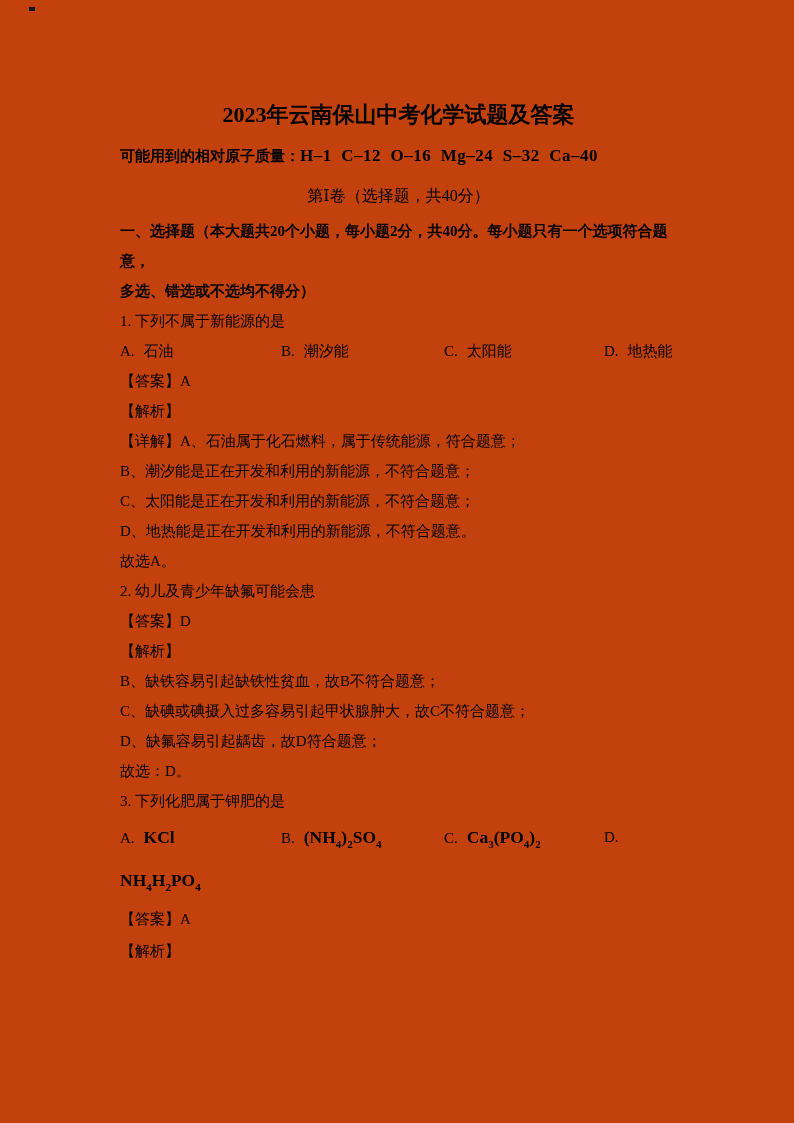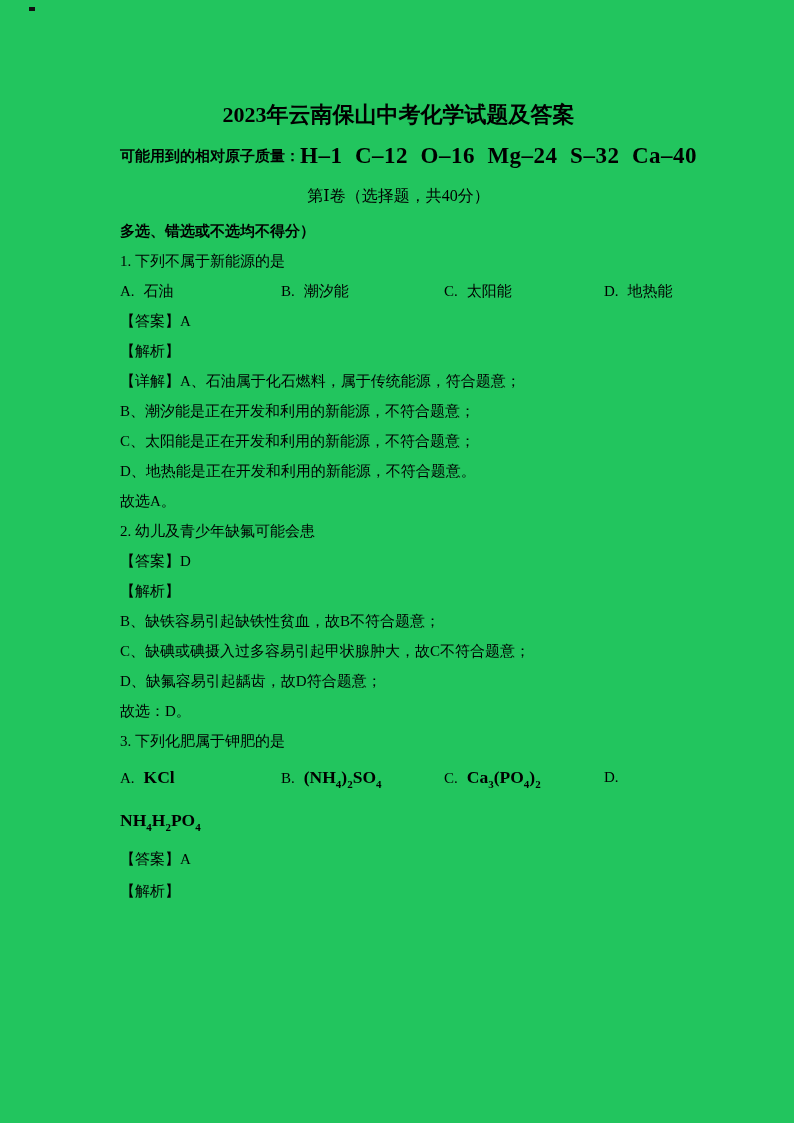--- a/index.html
+++ b/index.html
@@ -2,21 +2,21 @@
 <html><head>
 <meta charset="utf-8">
 <style>
   * { box-sizing: border-box; }
   html,body { margin:0; padding:0; background:#e8e8e8; }
   .page {
     position: relative;
     width: 794px;
     height: 1123px;
     margin: 0 auto;
-    background: #22c55e;
+    background: #c2410c;
     font-family: "Liberation Serif", "DejaVu Serif", serif;
     color: #000;
     overflow: hidden;
   }
   .stray-mark {
     position: absolute;
     left: 29px;
     top: 7px;
     width: 6px;
     height: 4px;
@@ -36,21 +36,21 @@
     line-height: 30px;
     margin-bottom: 10px;
   }
   .masses-line {
     display: flex;
     align-items: center;
     line-height: 32px;
     margin-bottom: 8px;
   }
   .masses-label { font-weight: bold; font-size: 15px; white-space: pre; }
-  .masses-values { font-weight: bold; font-size: 23px; white-space: pre; letter-spacing: 0.5px; }
+  .masses-values { font-weight: bold; font-size: 17px; white-space: pre; letter-spacing: 0.5px; }
   .volume-header {
     text-align: center;
     font-weight: normal;
     font-size: 16px;
     line-height: 32px;
     margin-bottom: 4px;
   }
   .intro { font-weight: bold; }
   .opts {
     display: grid;
@@ -76,20 +76,21 @@
 
     <div class="doc-title">2023年云南保山中考化学试题及答案</div>
 
     <div class="masses-line">
       <span class="masses-label">可能用到的相对原子质量：</span>
       <span class="masses-values">H–1  C–12  O–16  Mg–24  S–32  Ca–40</span>
     </div>
 
     <div class="volume-header">第Ⅰ卷（选择题，共40分）</div>
 
+    <p class="intro">一、选择题（本大题共20个小题，每小题2分，共40分。每小题只有一个选项符合题意，</p>
     <p class="intro">多选、错选或不选均不得分）</p>
 
     <div class="q-block">
       <p>1. 下列不属于新能源的是</p>
       <div class="opts">
         <span><span class="opt-label">A.</span><span>石油</span></span>
         <span><span class="opt-label">B.</span><span>潮汐能</span></span>
         <span><span class="opt-label">C.</span><span>太阳能</span></span>
         <span><span class="opt-label">D.</span><span>地热能</span></span>
       </div>

